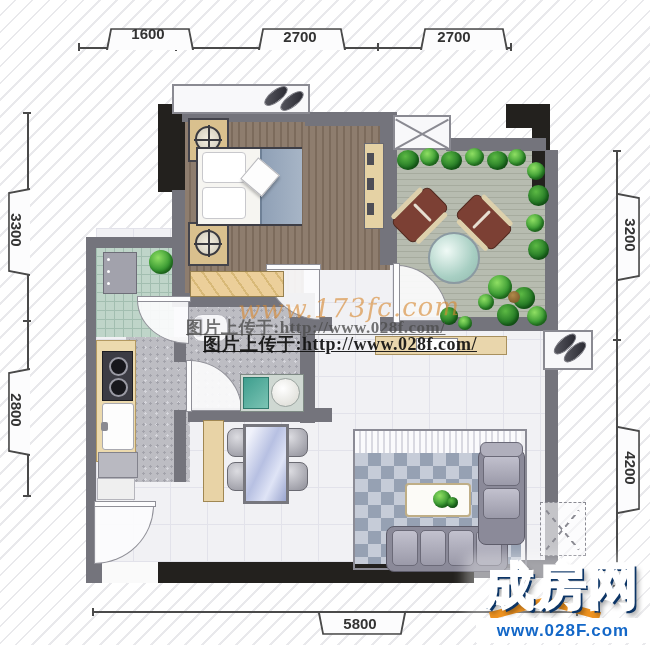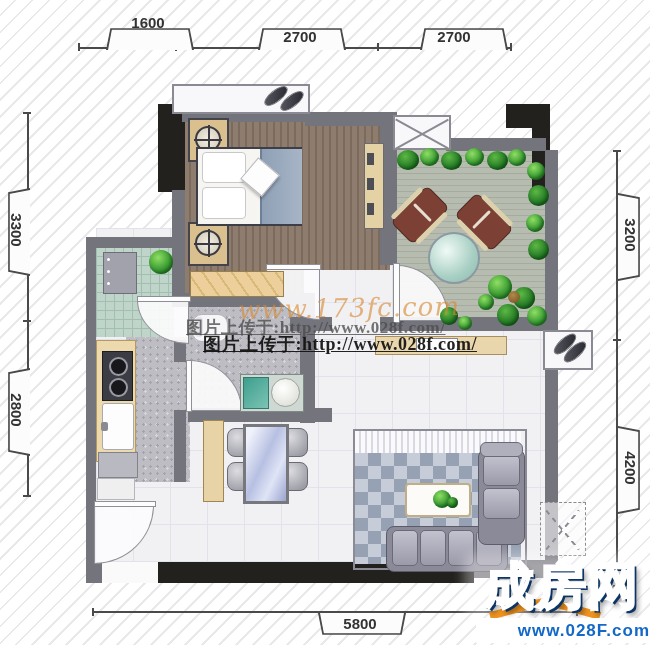--- a/index.html
+++ b/index.html
@@ -66,33 +66,33 @@
   
   .wm-site{font-family:"DejaVu Serif",serif;font-style:italic;font-size:26px;
     color:rgba(214,136,48,.62);letter-spacing:1px;transform:rotate(-1deg);}
   .wm-up{font-family:"Liberation Serif",serif;font-weight:bold;letter-spacing:.5px;
     text-decoration:underline;white-space:nowrap;}
   
   .brand{font-size:50px;font-weight:bold;letter-spacing:2px;color:#0f172a;
     -webkit-text-stroke:2.5px #ffffff;
     text-shadow:3px 3px 0 #0c3566,5px 6px 5px rgba(0,0,0,.35);white-space:nowrap;}
   .brandurl{background:#ffffff;color:#1468c8;font-weight:bold;font-size:17px;
-    text-align:right;line-height:25px;letter-spacing:1px;}
+    text-align:center;line-height:25px;letter-spacing:1px;}
 </style>
 </head>
 <body>
 
 <div>
   <div class="abs dline" style="left:78px;top:47px;width:434px;height:2px;"></div>
   <div class="abs tick" style="left:78px;top:43px;width:2px;height:8px;"></div>
   <div class="abs tick" style="left:175px;top:43px;width:2px;height:8px;"></div>
   <div class="abs tick" style="left:377px;top:43px;width:2px;height:8px;"></div>
   <div class="abs tick" style="left:510px;top:43px;width:2px;height:8px;"></div>
   <div class="abs trap up" style="left:106px;top:25px;width:84px;height:23px;"></div>
-  <div class="abs dlabel" style="left:104px;top:11px;">1600</div>
+  <div class="abs dlabel" style="left:104px;top:22px;">1600</div>
   <div class="abs trap up" style="left:258px;top:25px;width:84px;height:23px;"></div>
   <div class="abs dlabel" style="left:256px;top:25px;">2700</div>
   <div class="abs trap up" style="left:420px;top:25px;width:84px;height:23px;"></div>
   <div class="abs dlabel" style="left:410px;top:25px;">2700</div>
 </div>
 
 <div>
   <div class="abs dline" style="left:27px;top:112px;width:2px;height:385px;"></div>
   <div class="abs tick" style="left:23px;top:112px;width:8px;height:2px;"></div>
   <div class="abs tick" style="left:23px;top:320px;width:8px;height:2px;"></div>

